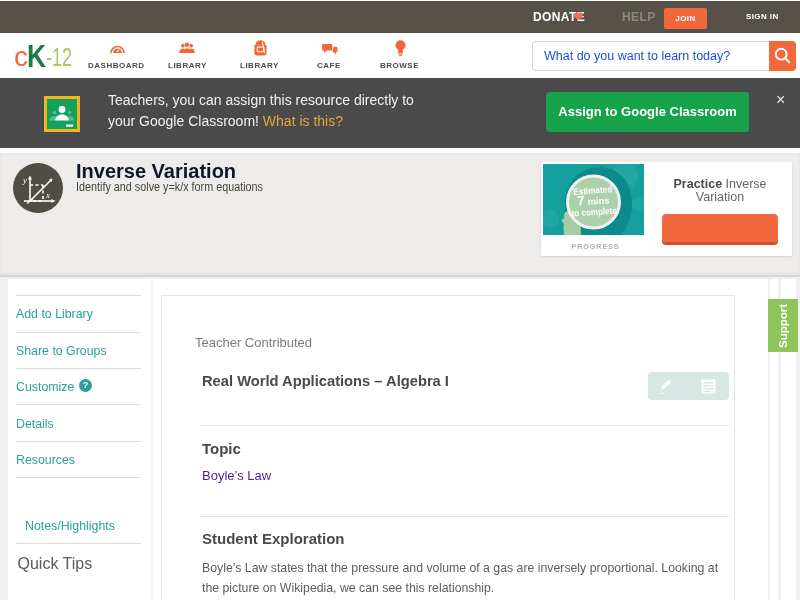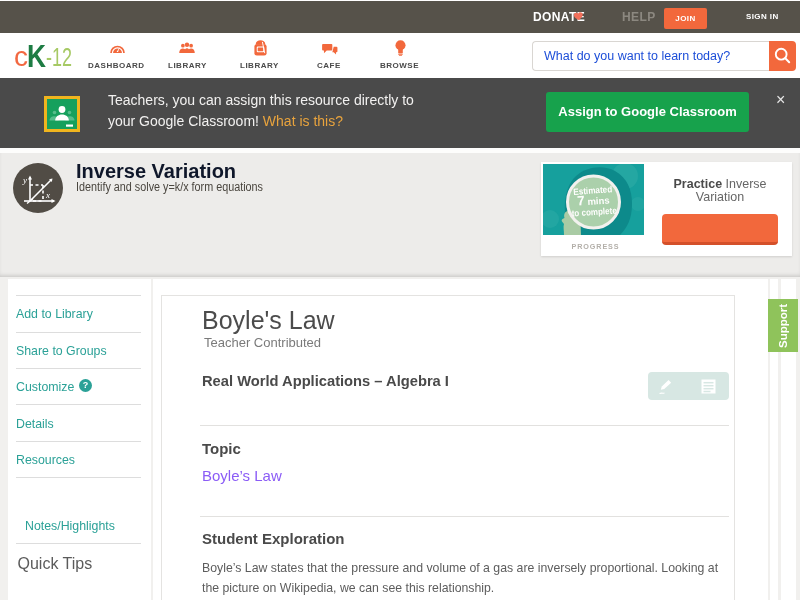--- a/index.html
+++ b/index.html
@@ -156,22 +156,21 @@
   <div class="abs sx" style="left:16px;top:307px;color:#2ba197;font-size:13px;line-height:13px;transform:scaleX(.95);">Add to Library</div>
   <div class="abs sx" style="left:16px;top:343.5px;color:#2ba197;font-size:13px;line-height:13px;transform:scaleX(.95);">Share to Groups</div>
   <div class="abs sx" style="left:16px;top:380px;color:#2ba197;font-size:13px;line-height:13px;transform:scaleX(.95);">Customize</div>
   <div class="abs" style="left:79px;top:379px;width:13px;height:13px;border-radius:50%;background:#2ba197;color:#fff;font-size:9px;font-weight:bold;text-align:center;line-height:13px;">?</div>
   <div class="abs sx" style="left:16px;top:416.5px;color:#2ba197;font-size:13px;line-height:13px;transform:scaleX(.95);">Details</div>
   <div class="abs sx" style="left:16px;top:453px;color:#2ba197;font-size:13px;line-height:13px;transform:scaleX(.95);">Resources</div>
   <div class="abs" style="left:17.5px;top:513px;color:#5b5b5b;font-size:16px;line-height:13px;margin-top:44px;">Quick Tips</div>
   <div class="abs sx" style="left:25px;top:518.5px;color:#2ba197;font-size:13px;line-height:13px;transform:scaleX(.95);">Notes/Highlights</div>
 
   <div class="abs" style="left:161px;top:295px;width:574px;height:305px;background:#fff;border:1px solid #e4e3e1;border-bottom:none;"></div>
-  <div class="abs" style="left:202px;top:308px;color:#4c4c4c;font-size:25px;line-height:25px;">Boyle's Law</div>
-  <div class="abs" style="left:204px;top:336px;color:#7a7a7a;font-size:13px;line-height:13px;">Teacher Contributed</div>
+  <div class="abs" style="left:195px;top:336px;color:#7a7a7a;font-size:13px;line-height:13px;">Teacher Contributed</div>
   <div class="abs sx" style="left:202px;top:373px;color:#4a4a4a;font-size:15px;line-height:15px;font-weight:bold;transform:scaleX(.98);">Real World Applications – Algebra I</div>
 
   <div class="abs" style="left:648px;top:372px;width:81px;height:28px;background:#d7e7e3;border-radius:4px;"></div>
   <svg class="abs" style="left:658px;top:378px;" width="15" height="17" viewBox="0 0 15 17">
     <path d="M10.2 1.8 L13 4.6 L6.4 11.2 L3 12 L3.8 8.6 Z" fill="#fff" transform="rotate(3 8 8)"></path>
     <path d="M1.5 15.5 C3.5 14.8 4.5 15.6 6.5 15" stroke="#fff" stroke-width="1.2" fill="none"></path>
   </svg>
   <svg class="abs" style="left:701px;top:379px;" width="15" height="15" viewBox="0 0 15 15">
     <rect x="0.5" y="0.5" width="14" height="14" fill="#fff"></rect>
     <g stroke="#d7e7e3" stroke-width="1.5">
@@ -179,21 +178,21 @@
         <path d="M2.5 6.7 H12.5"></path>
         <path d="M2.5 9.7 H12.5"></path>
         <path d="M2.5 12.5 H9.5"></path>
     </g>
   </svg>
 
   <div class="abs" style="left:200px;top:425px;width:529px;height:1px;background:#e2e1df;"></div>
   <div class="abs" style="left:200px;top:516px;width:529px;height:1px;background:#e2e1df;"></div>
 
   <div class="abs" style="left:202px;top:441px;color:#4a4a4a;font-size:15px;line-height:15px;font-weight:bold;">Topic</div>
-  <div class="abs" style="left:202px;top:468.5px;color:#8b5cf6;font-size:15px;line-height:13px;text-align:center;">Boyle’s Law</div>
+  <div class="abs" style="left:202px;top:468.5px;color:#4c1d95;font-size:13px;line-height:13px;text-align:center;">Boyle’s Law</div>
 
   <div class="abs" style="left:202px;top:531px;color:#4a4a4a;font-size:15px;line-height:15px;font-weight:bold;">Student Exploration</div>
   <div class="abs sx" style="left:202px;top:557.5px;color:#5d5d5d;font-size:13px;line-height:20px;transform:scaleX(.945);white-space:nowrap;">Boyle’s Law states that the pressure and volume of a gas are inversely proportional. Looking at<br>the picture on Wikipedia, we can see this relationship.</div>
 
   <div class="abs" style="left:768px;top:299px;width:30px;height:53px;background:#8fc35b;"></div>
   <div class="abs" style="left:768px;top:299px;width:30px;height:53px;display:flex;align-items:center;justify-content:center;">
       <span style="display:block;transform:rotate(-90deg);color:#fff;font-size:11.5px;font-weight:bold;white-space:nowrap;">Support</span>
     </div>
 
 </div>

